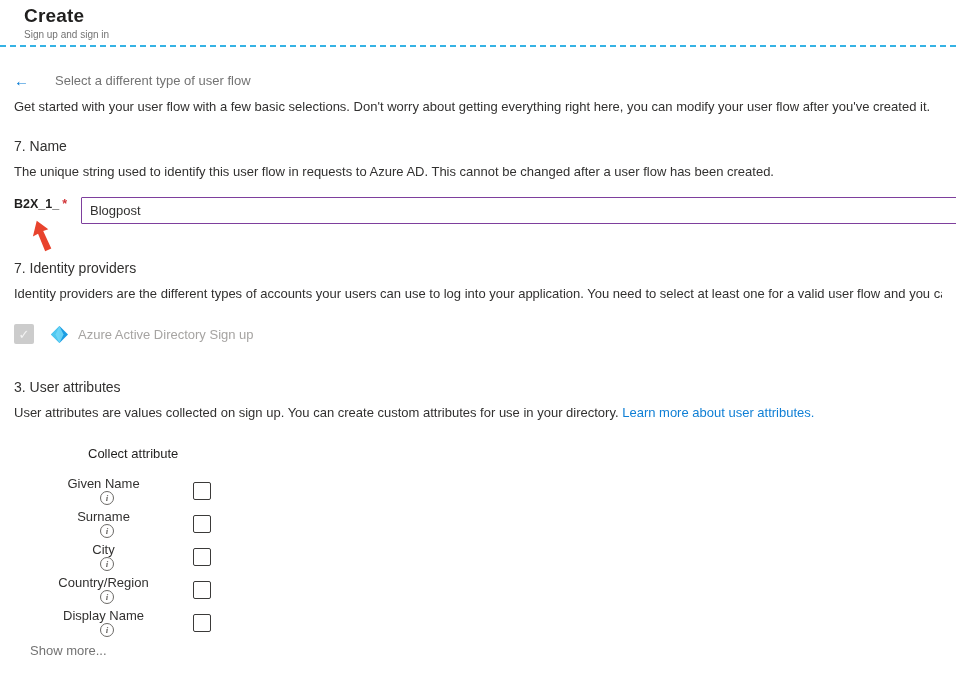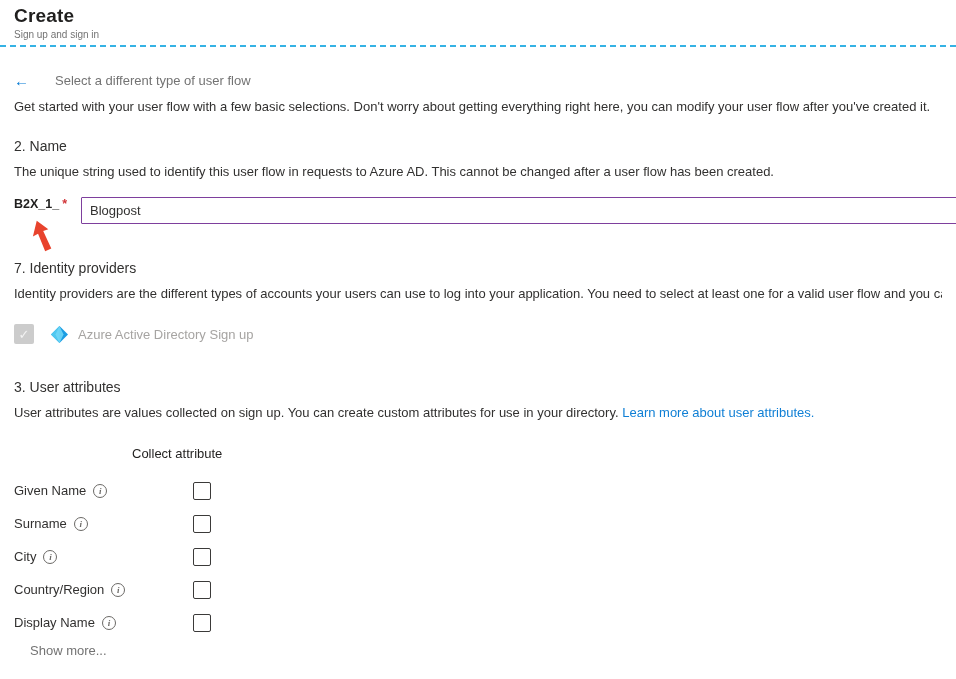--- a/index.html
+++ b/index.html
@@ -1,21 +1,21 @@
 <!DOCTYPE html>
 <html><head>
 <meta charset="utf-8">
 <style>
   * { margin: 0; padding: 0; box-sizing: border-box; }
   html, body { width: 956px; height: 679px; background: #ffffff; overflow: hidden; }
   body { font-family: "Liberation Sans", "DejaVu Sans", sans-serif; font-size: 13px; color: #323130; }
 
   .page { position: relative; width: 956px; height: 679px; }
 
-  .header { padding: 5px 0 0 14px; }
+  .header { padding: 5px 0 0 24px; }
   .page-title { font-size: 19px; font-weight: 600; color: #201f1e; line-height: 22px; letter-spacing: .2px; }
   .page-subtitle { font-size: 10px; color: #737373; margin-top: 2px; }
   .divider { margin-top: 5px; border-top: 2px dashed #35b2e4; height: 0; }
 
   .content { padding: 0 14px; }
 
   .back-row { margin-top: 26px; display: flex; align-items: center; gap: 10px; }
   .back-arrow { color: #0078d4; font-size: 15px; line-height: 15px; cursor: pointer; }
   .link { color: #737373; text-decoration: none; cursor: pointer; margin-left: 16px; }
   .back-link { font-size: 13px; }
@@ -36,25 +36,25 @@
   .idp-prompt { margin-top: 17px; color: #323130; }
 
   .provider-row { margin-top: 23px; display: flex; align-items: center; }
   .checkbox-disabled { width: 20px; height: 20px; background: #cccccc; border-radius: 2px; color: #f3f3f3;
     font-size: 13px; display: flex; align-items: center; justify-content: center; font-weight: 700; }
   .azure-icon { margin-left: 16px; display: inline-flex; }
   .provider-label { margin-left: 9px; color: #a6a4a2; font-size: 13px; }
 
   .attr-desc-link { color: #0f7fd5; cursor: pointer; }
 
-  .collect-header { margin-top: 26px; margin-left: 118px; display: inline-block; color: #201f1e; }
+  .collect-header { margin-top: 26px; margin-left: 74px; display: inline-block; color: #201f1e; }
 
   .attr-table { margin-top: 13px; }
   .attr-row { display: flex; align-items: center; height: 33px; }
-  .attr-label-wrap { width: 179px; display: flex; align-items: center; }
+  .attr-label-wrap { width: 179px; display: flex; align-items: center; flex-direction: column; }
   .attr-label { color: #323130; font-size: 13px; }
   .info-icon { margin-left: 7px; width: 14px; height: 14px; border: 1px solid #6b6966; border-radius: 50%;
     color: #6b6966; font-size: 9px; line-height: 12px; text-align: center;
     font-family: "Liberation Serif", serif; font-style: italic; font-weight: 600; cursor: default; }
   .attr-checkbox { width: 18px; height: 18px; border: 1px solid #3b3a39; border-radius: 2px; background: #fff; cursor: pointer; }
 
   .show-more { margin-top: 4px; display: inline-block; }
 </style>
 </head>
 <body>
@@ -69,21 +69,21 @@
 
   <div class="content">
 
     <div class="back-row">
       <span class="back-arrow">←</span>
       <a class="link back-link">Select a different type of user flow</a>
     </div>
 
     <div class="intro">Get started with your user flow with a few basic selections. Don't worry about getting everything right here, you can modify your user flow after you've created it.</div>
 
-    <div class="section-heading">2. Name</div>
+    <div class="section-heading">7. Name</div>
     <div class="section-desc">The unique string used to identify this user flow in requests to Azure AD. This cannot be changed after a user flow has been created.</div>
 
     <div class="name-row">
       <span class="name-label"><span>B2X_1_</span><span class="required">*</span></span>
       <input class="name-input" type="text" value="Blogpost" style="">
       <svg class="annotation-arrow" width="44" height="40" viewBox="0 0 44 40">
         <polygon points="14,6 26,14 21,16 30,33 24,36 16,19 11,22" fill="#e8432d" transform="rotate(3 20 20)"></polygon>
       </svg>
     </div>
 

